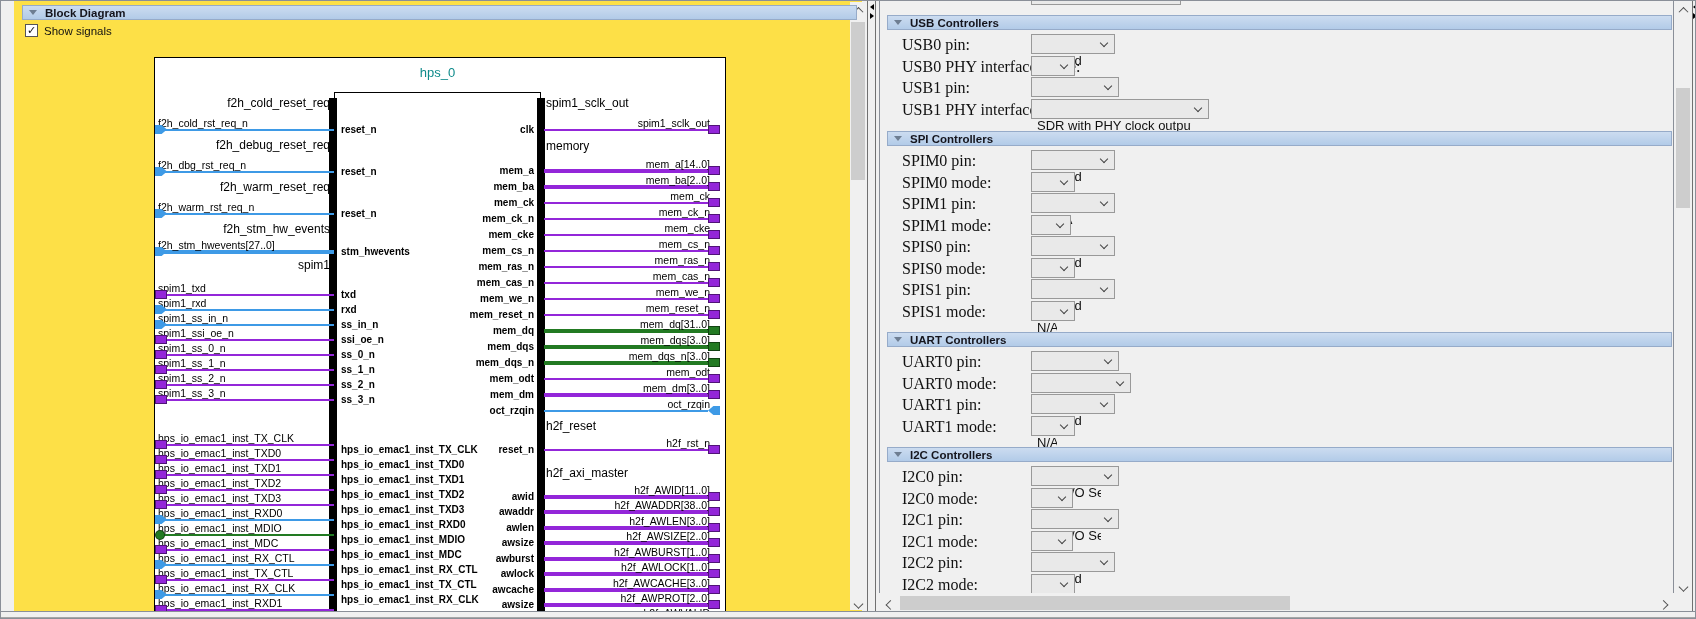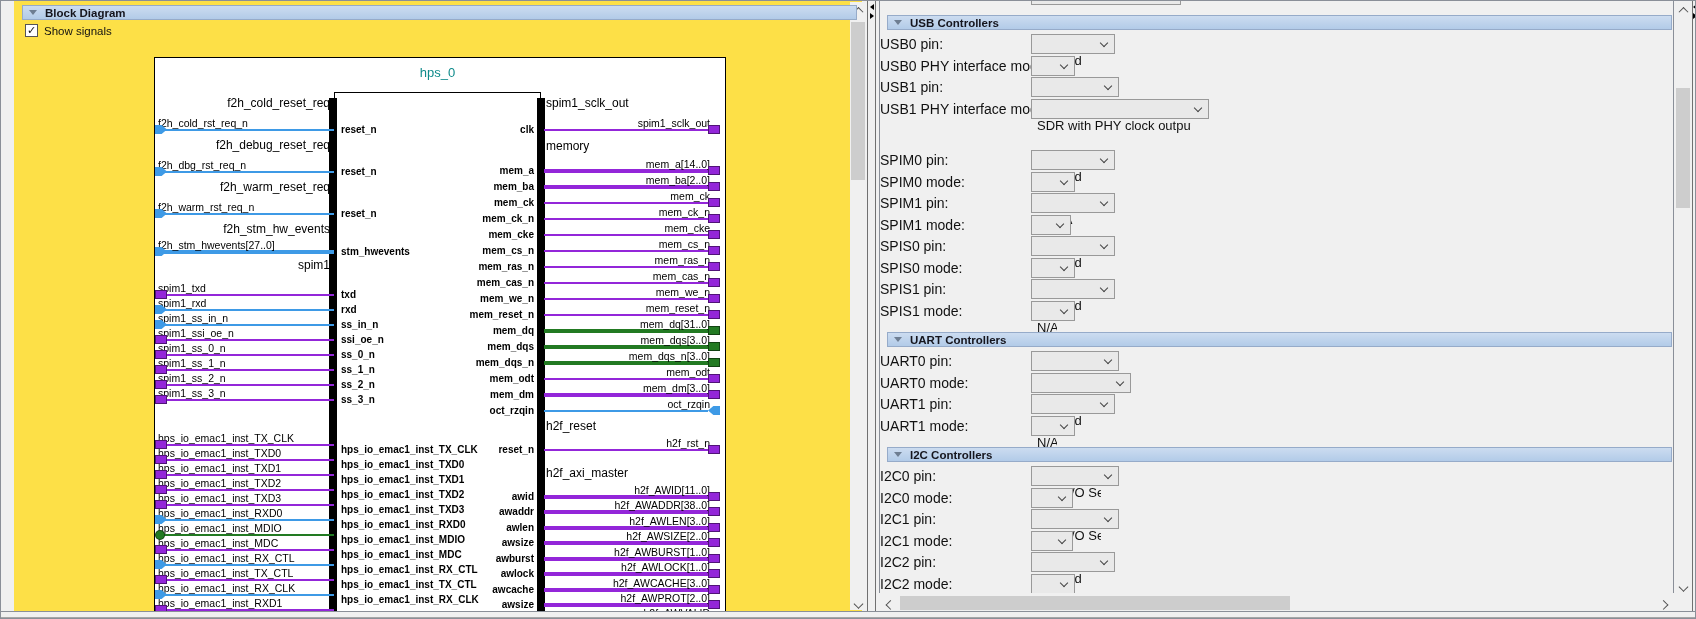--- a/index.html
+++ b/index.html
@@ -52,21 +52,21 @@
   .mark{position:absolute;width:0;height:0;border-top:3px solid transparent;border-bottom:3px solid transparent;left:2px;}
   .mark.l{border-right:4px solid #000;}
   .mark.r{border-left:4px solid #000;}
   .right-edge{position:absolute;left:1692px;top:0;width:4px;height:619px;border-left:1px solid #707070;background:#f0f0f0;z-index:7;}
   .bottom-strip{position:absolute;left:0;top:611px;width:1696px;height:8px;background:#f0f0f0;border-top:1px solid #8a8f98;z-index:8;}
   .bottom-line{position:absolute;left:0;top:617px;width:1696px;height:2px;background:#d4d4d4;border-top:1px solid #a6a6a6;z-index:9;}
 
   
   .panel-right{position:absolute;left:879px;top:0;width:795px;height:593px;background:#f0f0f0;overflow:hidden;border-left:1px solid #8a8f98;border-right:1px solid #8a8f98;}
   .sec{position:absolute;left:7px;right:1px;height:15px;background:linear-gradient(#ccdcf0,#b2cbe8);border:1px solid #96abc9;display:flex;align-items:center;}
-  .plabel{position:absolute;left:0;font-size:14px;color:#111;white-space:nowrap;}
+  .plabel{position:absolute;left:22px;font-size:16px;color:#111;white-space:nowrap;font-family:Liberation Serif, serif;}
   .psel{position:absolute;left:151px;height:20px;background:#e9e9e9;border:1px solid #999;display:flex;align-items:center;}
   .psel-text{font-size:13px;color:#111;padding-left:5px;white-space:nowrap;overflow:hidden;flex:1;margin-top:32px;}
   .combo-chev{width:6px;height:6px;border-right:1.5px solid #444;border-bottom:1.5px solid #444;transform:rotate(45deg);margin:0 7px 3px 4px;flex:none;}
   .clip-combo{position:absolute;left:151px;top:0;width:150px;height:5px;background:#e9e9e9;border:1px solid #999;border-top:none;}
 </style>
 </head>
 <body>
 
 <div id="root" style="--blue: #3e9ae6; --purple: #9326d9; --green: #227a22; --teal: #0f8b8b;">
 
@@ -327,20 +327,24 @@
       <div class="plabel" style="top: 79px;">USB1 pin:</div>
       <div class="psel" style="top: 77px; width: 88px;">
         <div class="psel-text">HPS I/O Set 0</div>
         <div class="combo-chev"></div>
       </div>
       <div class="plabel" style="top: 101px;">USB1 PHY interface mode:</div>
       <div class="psel" style="top: 99px; width: 178px;">
         <div class="psel-text">SDR with PHY clock output mode</div>
         <div class="combo-chev"></div>
       </div>
+      <div class="sec" style="top: 131px;">
+        <div class="sec-tri"></div>
+        <div class="sec-title">SPI Controllers</div>
+      </div>
       <div class="plabel" style="top: 152px;">SPIM0 pin:</div>
       <div class="psel" style="top: 150px; width: 84px;">
         <div class="psel-text">Unused</div>
         <div class="combo-chev"></div>
       </div>
       <div class="plabel" style="top: 174px;">SPIM0 mode:</div>
       <div class="psel" style="top: 172px; width: 44px;">
         <div class="psel-text">N/A</div>
         <div class="combo-chev"></div>
       </div>

